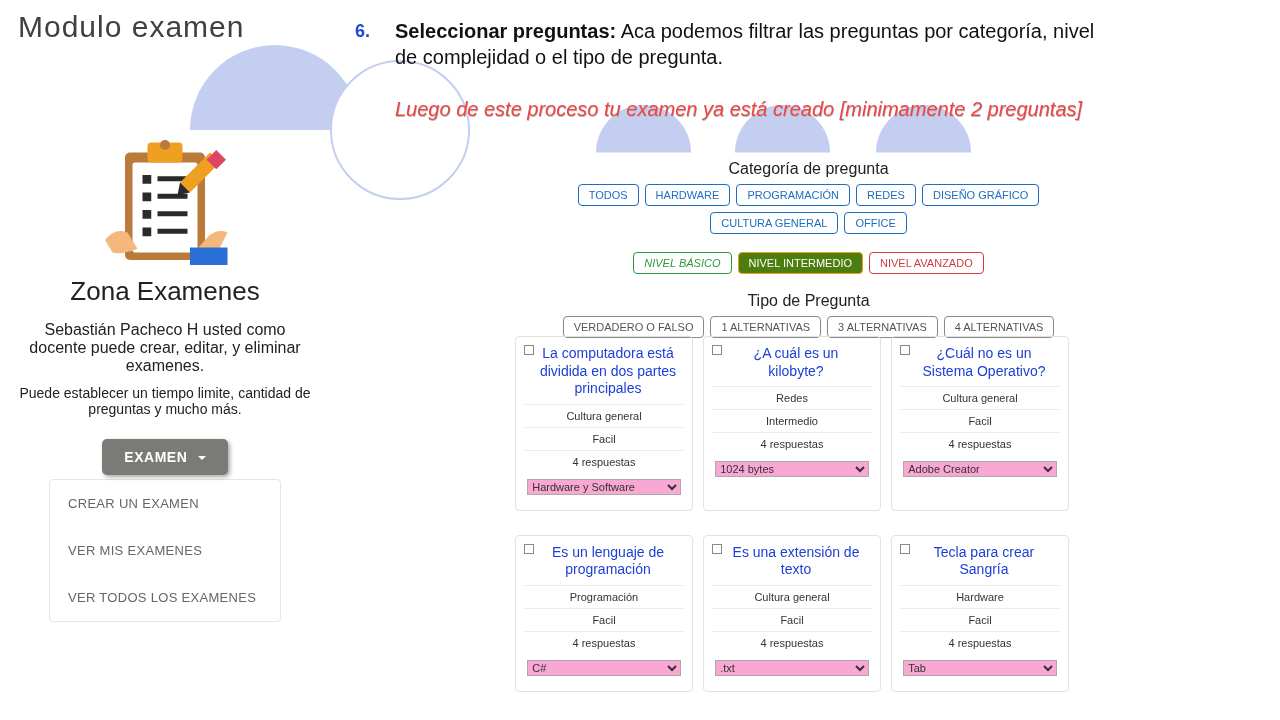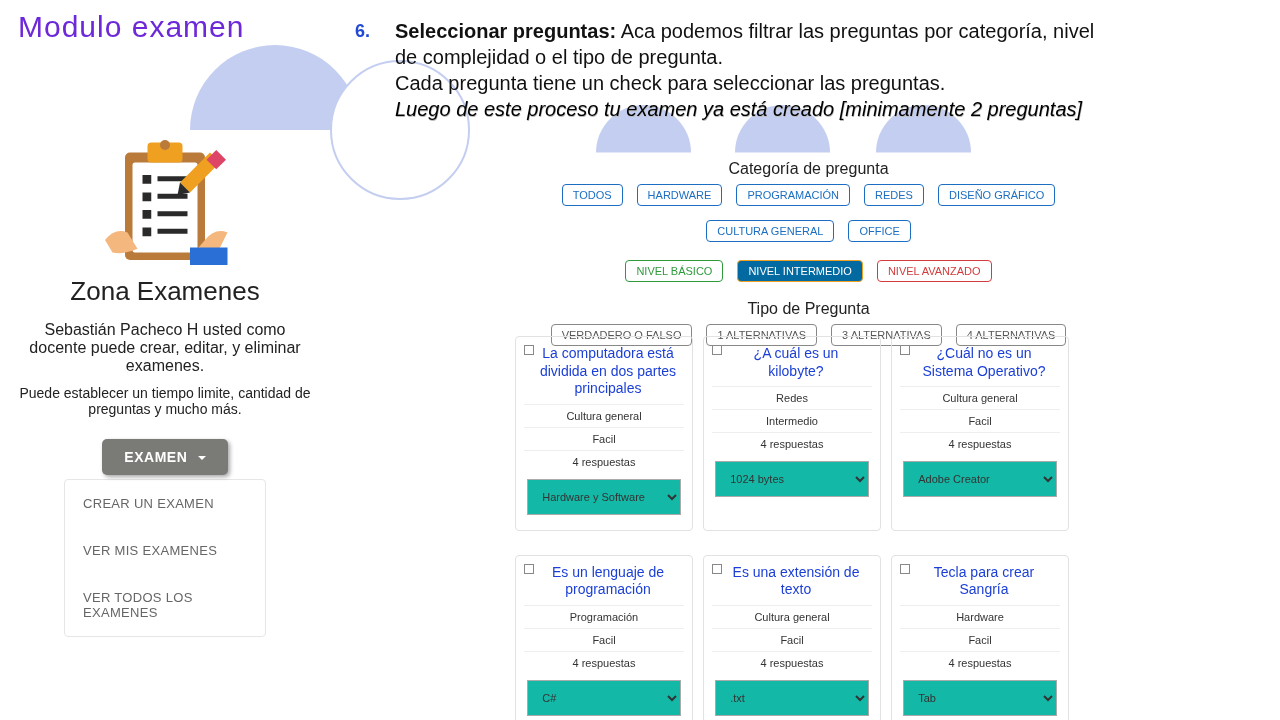--- a/index.html
+++ b/index.html
@@ -5,71 +5,71 @@
   * { box-sizing: border-box; margin: 0; padding: 0; }
   body { font-family: "Segoe UI", Arial, sans-serif; background: #fff; width: 1280px; height: 720px; position: relative; overflow: hidden; }
   
   .circle { position: absolute; border-radius: 50%; }
   .c1 { width: 170px; height: 170px; background: #c4cef1; left: 190px; top: 45px; clip-path: inset(0 0 50% 0); }
   .c2 { width: 140px; height: 140px; border: 2px solid #c4cef1; left: 330px; top: 60px; background: #fff; }
   .c3 { width: 95px; height: 95px; background: #c4cef1; left: 596px; top: 105px; clip-path: inset(0 0 50% 0);}
   .c4 { width: 95px; height: 95px; background: #c4cef1; left: 735px; top: 105px; clip-path: inset(0 0 50% 0);}
   .c5 { width: 95px; height: 95px; background: #c4cef1; left: 876px; top: 105px; clip-path: inset(0 0 50% 0);}
   
-  .title-app { position: absolute; left: 18px; top: 10px; font-family: "Bauhaus 93","Arial Rounded MT Bold",sans-serif; font-size: 30px; color: #6d28d9; letter-spacing: 1px; }
+  .title-app { position: absolute; left: 18px; top: 10px; font-family: "Bauhaus 93","Arial Rounded MT Bold",sans-serif; font-size: 30px; color: #404040; letter-spacing: 1px; }
   
   .instr { position: absolute; left: 355px; top: 18px; width: 740px; font-family: "Century Gothic","Segoe UI",sans-serif; font-size: 20px; color: #111; line-height: 1.3; }
   .instr .num { color: #2049d6; font-weight: bold; position: absolute; left: 0; top: 2px; font-size: 18px;}
   .instr .body { margin-left: 40px; }
   .instr .bold { font-weight: 700; }
-  .instr .ital { font-style: italic; color: #000000; text-shadow: 0.5px 0.5px #bbb; margin-top: 48px; }
+  .instr .ital { font-style: italic; color: #ef4444; text-shadow: 0.5px 0.5px #bbb; margin-top: 48px; }
   
   .sidebar { position: absolute; left: 0; top: 130px; width: 330px; text-align: center; }
   .clip-icon { width: 150px; height: 140px; margin: 0 auto 6px; }
   .zone-title { font-size: 26px; font-family: "Segoe UI", Arial; color: #222; font-weight: 400; margin-bottom: 14px;}
   .zone-desc { font-size: 16px; color: #222; padding: 0 14px 10px; }
   .zone-desc2 { font-size: 14px; color: #222; padding: 0 8px 22px; }
   .exam-btn { display: inline-block; background: #7a7a77; color: #fff; font-size: 14px; font-weight: 600; padding: 10px 22px; border-radius: 5px; box-shadow: 2px 2px 4px rgba(0,0,0,0.35); letter-spacing: 0.5px; cursor: pointer; }
   .exam-btn .caret { display:inline-block; margin-left:6px; border-top:4px solid #fff; border-left:4px solid transparent; border-right:4px solid transparent; vertical-align: middle;}
-  .dropdown { width: 202px; margin: 4px auto 0; background: #fff; border: 1px solid #e6e6e6; border-radius: 4px; text-align: left; }
+  .dropdown { width: 232px; margin: 4px auto 0; background: #fff; border: 1px solid #e6e6e6; border-radius: 4px; text-align: left; }
   .dropdown .item { padding: 16px 18px; font-size: 13px; color: #666; cursor: pointer; letter-spacing: 0.3px;}
   
   .filters { position: absolute; left: 536px; top: 160px; width: 545px; text-align: center; }
   .filter-label { font-size: 16px; color: #222; margin-bottom: 6px; }
-  .pill-row { display: flex; gap: 14px; justify-content: center; margin-bottom: 18px; flex-wrap: wrap;}
+  .pill-row { display: flex; gap: 6px; justify-content: center; margin-bottom: 18px; flex-wrap: wrap;}
   .pill { font-size: 11px; padding: 4px 10px; border-radius: 4px; border: 1px solid; background: #fff; cursor: pointer; white-space: nowrap;}
   .pill.blue { color: #1b6ec2; border-color: #1b6ec2; }
-  .pill.green { color: #2e9a3a; border-color: #2e9a3a; }
-  .pill.orange { color: #fff; background: #0369a1; border-color: #f0a020; }
+  .pill.green { color: #2e9a3a; border-color: #2e9a3a; font-style: italic; }
+  .pill.orange { color: #fff; background: #4d7c0f; border-color: #f0a020; }
   .pill.red { color: #d23c3c; border-color: #d23c3c; }
   .pill.gray { color: #555; border-color: #888; }
   
   .cards { position: absolute; left: 515px; top: 336px; width: 560px; display: grid; grid-template-columns: repeat(3, 178px); gap: 24px 10px; }
   .card { border: 1px solid #e2e2e2; border-radius: 4px; padding: 8px 8px 10px; text-align: center; position: relative;}
   .card .chk { position: absolute; left: 8px; top: 8px; width: 10px; height: 10px; border:1px solid #888;}
   .card .q { color: #1b3fd6; font-size: 14px; line-height: 1.25; padding: 0 6px 6px 14px; min-height: 36px; display:flex; align-items:center; justify-content:center;}
   .card .meta { font-size: 11px; color: #333; border-top: 1px solid #eee; padding: 5px 0;}
-  .card select { width: 96%; font-size: 11px; padding: 10px; border:1px solid #aaa; background:#14b8a6; color:#333;}
+  .card select { width: 96%; font-size: 11px; padding: 0; border:1px solid #aaa; background:#f9a8d4; color:#333;}
 </style>
 </head>
 <body>
 
 <div class="circle c1"></div>
 <div class="circle c2"></div>
 <div class="circle c3"></div>
 <div class="circle c4"></div>
 <div class="circle c5"></div>
 
 <div class="title-app">Modulo examen</div>
 
 <div class="instr">
   <span class="num">6.</span>
   <div class="body">
     <span class="bold">Seleccionar preguntas:</span><span> Aca podemos filtrar las preguntas por categoría, nivel de complejidad o el tipo de pregunta.</span><br>
-    <span>Cada pregunta tiene un check para seleccionar las preguntas.</span><br>
+    <br>
     <span class="ital">Luego de este proceso tu examen ya está creado [minimamente 2 preguntas]</span>
   </div>
 </div>
 
 <div class="sidebar">
   <div class="clip-icon">
     <svg viewBox="0 0 120 120">
       <rect x="28" y="18" width="64" height="86" rx="4" fill="#b97a3a"></rect>
       <rect x="34" y="26" width="52" height="72" rx="2" fill="#fff"></rect>
       <rect x="46" y="10" width="28" height="16" rx="3" fill="#f0a020"></rect>

